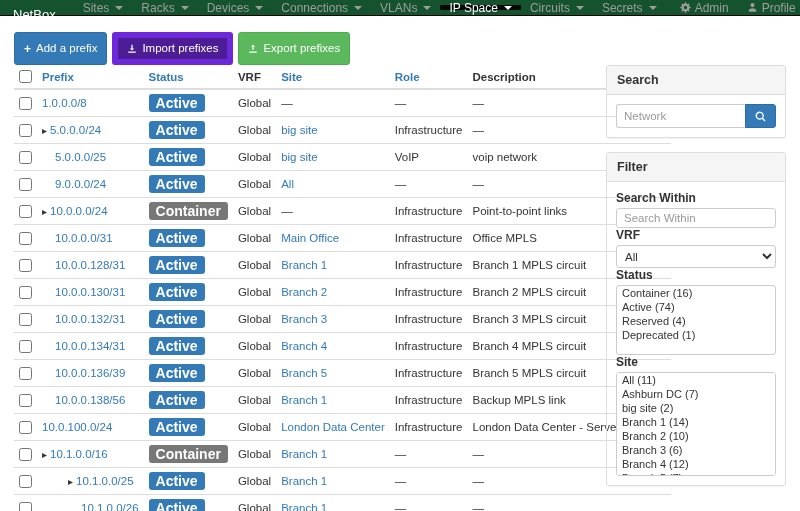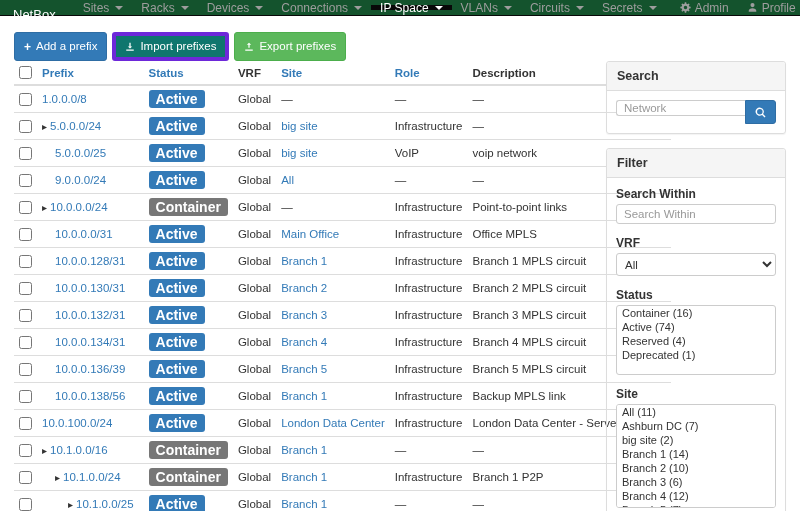--- a/index.html
+++ b/index.html
@@ -38,21 +38,21 @@
   
   .container { padding: 0 14px; }
   .page-header { display: flex; justify-content: space-between; align-items: flex-start; margin-top: 12px; }
   .page-title { font-size: 27px; font-weight: 500; color: #222; margin: 2px 0 10px; }
   .page-actions { margin-top: 4px; display: flex; gap: 5px; }
   .btn {
     border-radius: 3px; color: #fff; font-size: 11.5px; font-family: inherit;
     padding: 3px 9px; cursor: pointer; display: inline-flex; align-items: center; gap: 5px; line-height: 15px;
   }
   .btn-primary { background: #337ab7; border: 1px solid #2e6da4; }
-  .btn-info    { background: #0f766e; border: 4px solid #6d28d9; }
+  .btn-info    { background: #4c1d95; border: 6px solid #6d28d9; }
   .btn-success { background: #5cb85c; border: 1px solid #4cae4c; }
   .btn-svg { width: 10px; height: 10px; }
   .plus-glyph { font-weight: bold; font-size: 12px; line-height: 10px; }
 
   
   .content { display: flex; gap: 16px; align-items: flex-start; }
   .main { flex: 1; min-width: 0; }
   .sidebar { width: 180px; flex: none; }
 
   
@@ -82,26 +82,26 @@
     padding: 7px 10px; background: #f5f5f5; border-bottom: 1px solid #ddd;
     font-size: 12.5px; font-weight: bold; color: #333; border-radius: 3px 3px 0 0;
   }
   .panel-body { padding: 9px; }
   .input-group { display: flex; }
   .form-input {
     width: 100%; border: 1px solid #ccc; border-radius: 3px;
     padding: 3px 7px; font-size: 11.5px; color: #333; font-family: inherit; background: #fff;
   }
   .form-input::placeholder { color: #999; }
-  .input-group .form-input { border-radius: 3px 0 0 3px; border-right: 0; flex: 1; min-width: 0; height: 16px; }
+  .input-group .form-input { border-radius: 3px 0 0 3px; border-right: 0; flex: 1; min-width: 0; height: 24px; }
   .btn-search {
     background: #337ab7; border: 1px solid #2e6da4; border-radius: 0 3px 3px 0;
     color: #fff; padding: 0 9px; cursor: pointer; height: 24px; display: flex; align-items: center;
   }
-  .field { margin-bottom: 12px; }
+  .field { margin-bottom: 0; }
   .field:last-child { margin-bottom: 0; }
   .field-label { display: block; font-weight: bold; font-size: 12px; color: #333; margin-bottom: 3px; }
   select.form-input { padding: 2px 4px; height: 23px; }
   select[multiple].form-input { padding: 0; font-size: 11px; height: auto; overflow-y: auto; }
   select[multiple] option { padding: 1px 5px; }
   .status-select { height: 70px !important; }
   .site-select   { height: 104px !important; }
 </style>
 </head>
 <body>
@@ -118,26 +118,26 @@
         <span class="caret"></span>
       </li>
     <li class="nav-item">
         <span>Devices</span>
         <span class="caret"></span>
       </li>
     <li class="nav-item">
         <span>Connections</span>
         <span class="caret"></span>
       </li>
+    <li class="nav-item">
+        <span>VLANs</span>
+        <span class="caret"></span>
+      </li>
     <li class="nav-item active">
         <span>IP Space</span>
-        <span class="caret"></span>
-      </li>
-    <li class="nav-item">
-        <span>VLANs</span>
         <span class="caret"></span>
       </li>
     <li class="nav-item">
         <span>Circuits</span>
         <span class="caret"></span>
       </li>
     <li class="nav-item">
         <span>Secrets</span>
         <span class="caret"></span>
       </li>
@@ -345,31 +345,20 @@
             <tr>
     <td class="col-cb"><input type="checkbox" style=""></td>
     <td class="col-prefix">
       <span class="tree-indent" style="width: 0px;"></span><span class="tree-arrow">▸</span><a href="#">10.1.0.0/16</a>
     </td>
     <td class="col-status"><span class="status-badge" style="background-color: rgb(119, 119, 119);">Container</span></td>
     <td class="col-vrf">Global</td>
     <td class="col-site"><a href="#">Branch 1</a></td>
     <td class="col-role">—</td>
     <td>—</td>
-  </tr>
-            <tr>
-    <td class="col-cb"><input type="checkbox" style=""></td>
-    <td class="col-prefix">
-      <span class="tree-indent" style="width: 13px;"></span><span class="tree-arrow">▸</span><a href="#">10.1.0.0/24</a>
-    </td>
-    <td class="col-status"><span class="status-badge" style="background-color: rgb(119, 119, 119);">Container</span></td>
-    <td class="col-vrf">Global</td>
-    <td class="col-site"><a href="#">Branch 1</a></td>
-    <td class="col-role">Infrastructure</td>
-    <td>Branch 1 P2P</td>
   </tr>
             <tr>
     <td class="col-cb"><input type="checkbox" style=""></td>
     <td class="col-prefix">
       <span class="tree-indent" style="width: 26px;"></span><span class="tree-arrow">▸</span><a href="#">10.1.0.0/25</a>
     </td>
     <td class="col-status"><span class="status-badge" style="background-color: rgb(51, 122, 183);">Active</span></td>
     <td class="col-vrf">Global</td>
     <td class="col-site"><a href="#">Branch 1</a></td>
     <td class="col-role">—</td>

